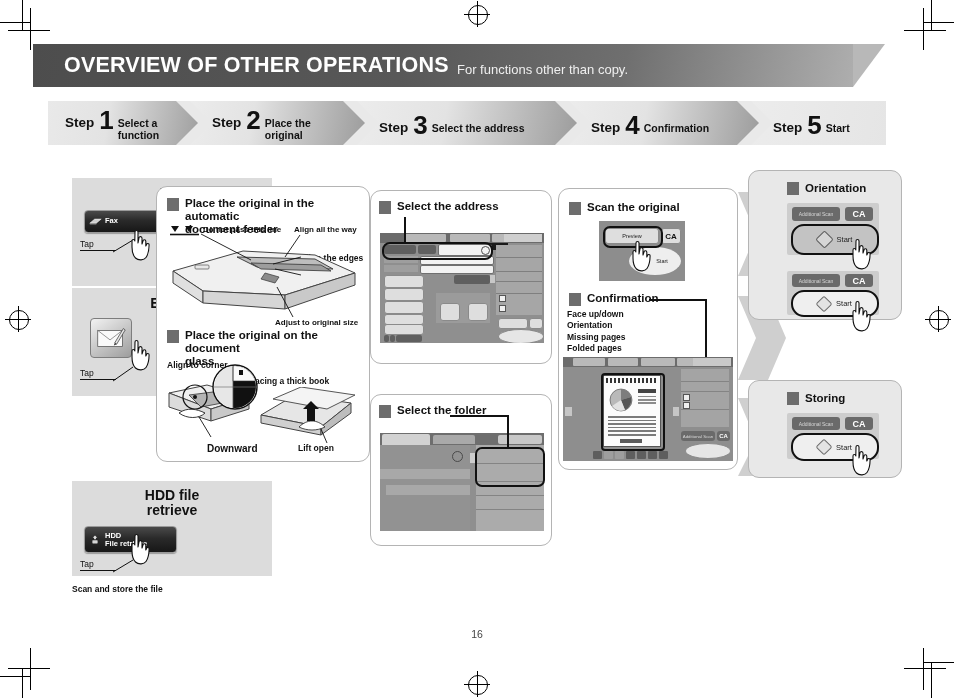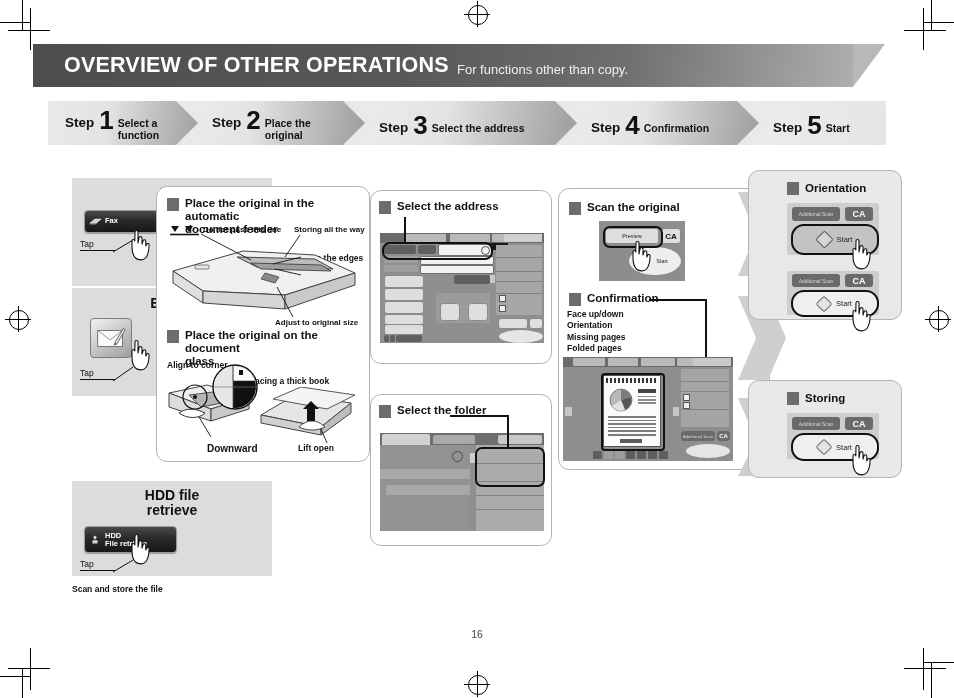--- a/index.html
+++ b/index.html
@@ -322,21 +322,21 @@
           <span>document feeder</span>
         </span>
       </div>
 
       <svg style="position:absolute;left:12px;top:38px;" width="34" height="12">
         <path d="M2 1 L10 1 L6 7 Z" fill="#111"></path>
           <path d="M16 1 L24 1 L20 7 Z" fill="#111"></path>
         <line x1="1" y1="9.5" x2="30" y2="9.5" stroke="#111" stroke-width="1.6"></line>
       </svg>
       <div class="note" style="left:46px;top:38px;">Do not pass this line</div>
-      <div class="note" style="left:137px;top:38px;">Storing all the way</div>
+      <div class="note" style="left:137px;top:38px;">Align all the way</div>
       <div class="note" style="left:143px;top:66px;font-size:8.5px;">Align the edges</div>
       <div class="note" style="left:143px;top:84px;font-size:8.5px;">Upward</div>
       <div class="note" style="left:118px;top:131px;">Adjust to original size</div>
 
       <svg style="position:absolute;left:8px;top:46px;" width="198" height="92">
         <polygon points="8,38 78,18 150,22 190,40 120,62 38,58" fill="#f0f0f0" stroke="#444" stroke-width="1"></polygon>
         <polygon points="8,38 38,58 38,70 8,50" fill="#e0e0e0" stroke="#444" stroke-width="1"></polygon>
         <polygon points="38,58 120,62 120,76 38,70" fill="#d6d6d6" stroke="#444" stroke-width="1"></polygon>
         <polygon points="120,62 190,40 190,52 120,76" fill="#c9c9c9" stroke="#444" stroke-width="1"></polygon>
         <polygon points="72,24 150,26 168,36 92,34" fill="#bdbdbd" stroke="#333" stroke-width=".9"></polygon>
@@ -484,21 +484,21 @@
         <div style="position:absolute;left:98px;top:50px;right:2px;height:11px;"></div>
         <div style="position:absolute;left:98px;top:64px;right:2px;height:11px;"></div>
         <div style="position:absolute;left:98px;top:78px;right:2px;height:11px;"></div>
       </div>
 
       <div class="hl" style="left:104px;top:52px;width:66px;height:36px;border-radius:7px;"></div>
       <div class="leadline" style="left:136px;top:20px;width:1.6px;height:34px;"></div>
       <div class="leadline" style="left:79px;top:20px;width:58px;height:1.6px;"></div>
     </div>
 
-    <div class="panel" style="left:510px;top:22px;width:178px;height:280px;padding-left:32px;">
+    <div class="panel" style="left:510px;top:22px;width:178px;height:280px;">
       <div class="panel-title" style="left:10px;top:12px;">
         <span class="sqmark"></span>
         <span class="txt">Scan the original</span>
       </div>
 
       <div style="position:absolute;left:40px;top:32px;width:86px;height:60px;background:#8d8d8d;">
         <div class="lightbtn" style="left:6px;top:7px;width:52px;height:14px;display:flex;align-items:center;justify-content:center;font-size:5.5px;color:#222;">
           <span>Preview</span>
         </div>
         <div class="lightbtn" style="left:62px;top:7px;width:18px;height:14px;display:flex;align-items:center;justify-content:center;font-size:8px;font-weight:bold;color:#111;">

